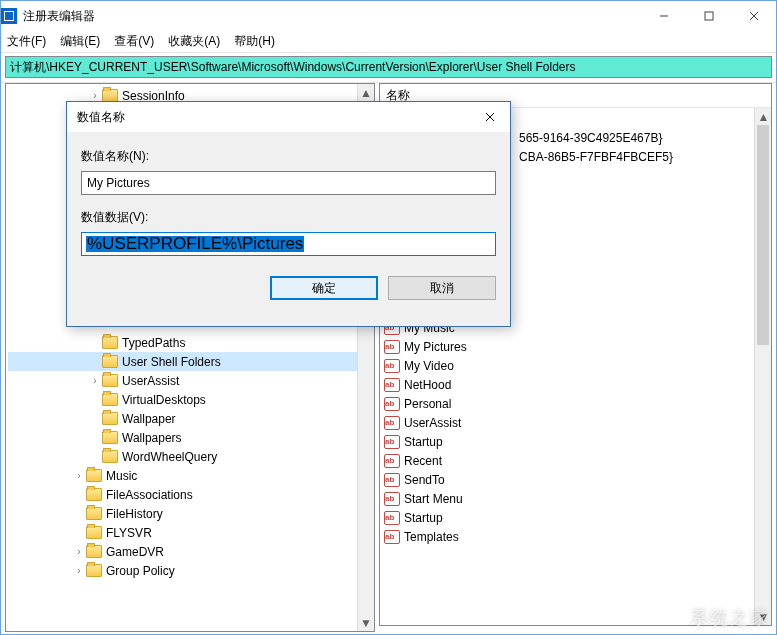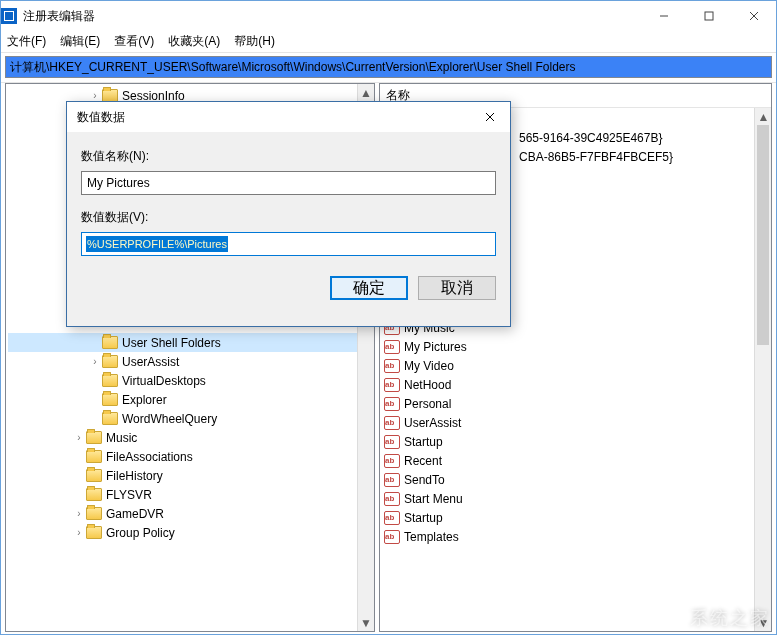--- a/index.html
+++ b/index.html
@@ -11,56 +11,56 @@
   .app-icon::after { content: ""; position: absolute; inset: 3px; border: 1px solid #fff; }
   .title-text { flex: 0 0 auto; font-size: 12px; }
   .spacer { flex: 1; }
   .win-btns { display: flex; height: 30px; }
   .win-btn { width: 45px; display: flex; align-items: center; justify-content: center; color: #444; }
   .win-btn svg { width: 10px; height: 10px; }
   
   .menubar { height: 22px; display: flex; align-items: center; padding-left: 6px; gap: 14px; border-bottom: 1px solid #e5e5e5; }
   .menu-item { font-size: 12px; }
   
-  .addressbar { margin: 3px 4px 4px 4px; border: 1px solid #828790; height: 22px; display: flex; align-items: center; padding: 8px 4px; background: #3b82f6; }
+  .addressbar { margin: 3px 4px 4px 4px; border: 1px solid #828790; height: 22px; display: flex; align-items: center; padding: 8px 4px; background: #5eead4; }
   
   .main { flex: 1; display: flex; min-height: 0; border-top: 1px solid #e5e5e5; }
   .tree-pane { width: 370px; border: 1px solid #828790; margin: 0 2px 2px 4px; overflow: hidden; position: relative; }
   .tree-scroll { position: absolute; right: 0; top: 0; bottom: 0; width: 17px; background: #f0f0f0; border-left: 1px solid #dcdcdc; display: flex; flex-direction: column; align-items: center; }
   .sb-track { flex: 1; width: 100%; position: relative; }
   .sb-thumb { position: absolute; left: 2px; right: 2px; top: 0; height: 34px; background: #cdcdcd; }
   .sb-btn { width: 17px; height: 17px; display: flex; align-items: center; justify-content: center; color: #606060; }
   .tree { padding: 2px 0 2px 2px; }
   .tree-row { height: 19px; display: flex; align-items: center; white-space: nowrap; }
   .tree-row.selected { background: #cde8ff; }
   .twist { width: 14px; text-align: center; color: #777; font-size: 10px; }
   .folder-icon { width: 16px; height: 13px; margin-right: 4px; background: linear-gradient(#ffe89a, #f6c94c); border: 1px solid #cda735; border-radius: 1px; position: relative; flex: 0 0 auto; }
   .folder-icon::before { content: ""; position: absolute; top: -3px; left: 0; width: 6px; height: 3px; background: #f6c94c; border: 1px solid #cda735; border-bottom: none; border-radius: 1px 1px 0 0; }
   .ind { display: inline-block; }
-  .list-pane { flex: 1; border: 1px solid #828790; margin: 0 4px 2px 2px; overflow: hidden; position: relative; }
+  .list-pane { flex: 1; border: 1px solid #828790; margin: 0 4px 8px 2px; overflow: hidden; position: relative; }
   .list-header { height: 24px; border-bottom: 1px solid #e5e5e5; display: flex; align-items: center; padding-left: 6px; background: #fff; }
   .list-header-txt { font-size: 12px; }
   .list-body { padding: 2px 0 2px 4px; }
   .list-row { height: 19px; display: flex; align-items: center; }
   .ab-icon { width: 16px; height: 14px; margin-right: 4px; border: 1px solid #c24a45; border-radius: 2px; background: #fff; display: flex; align-items: center; justify-content: flex-start; flex: 0 0 auto; }
   .ab-icon span { font-size: 8px; font-weight: bold; color: #c24a45; line-height: 8px; }
   .list-scroll { position: absolute; right: 0; top: 24px; bottom: 0; width: 17px; background: #f0f0f0; border-left: 1px solid #dcdcdc; display: flex; flex-direction: column; }
   .list-scroll .sb-thumb { height: 220px; }
   
   .dialog { position: absolute; left: 65px; top: 100px; width: 445px; background: #f0f0f0; border: 1px solid #3a6ea5; box-shadow: 3px 3px 12px rgba(0,0,0,0.25); z-index: 10; }
   .dlg-titlebar { height: 30px; background: #fff; display: flex; align-items: center; padding-left: 10px; }
   .dlg-title { font-size: 12px; }
   .dlg-close { width: 40px; height: 30px; display: flex; align-items: center; justify-content: center; margin-left: auto; }
   .dlg-body { padding: 10px 14px 26px 14px; }
   .dlg-label { font-size: 12px; margin: 6px 0 6px 0; }
   .dlg-input-wrap1 { border: 1px solid #7a7a7a; background: #fff; padding: 3px 5px; height: 24px; display: flex; align-items: center; }
   .dlg-input-wrap2 { border: 1px solid #0078d7; background: #fff; padding: 2px 4px; height: 24px; display: flex; align-items: center; }
-  .dlg-input2-sel { background: #0078d7; color: #fef9c3; padding: 1px 1px; font-size: 11px; line-height: 14px; }
+  .dlg-input2-sel { background: #0078d7; color: #000000; padding: 1px 1px; font-size: 17px; line-height: 14px; }
   .dlg-btnrow { display: flex; justify-content: flex-end; gap: 10px; margin-top: 20px; }
-  .dlg-btn { width: 78px; height: 24px; border: 1px solid #adadad; background: #e1e1e1; display: flex; align-items: center; justify-content: center; font-size: 16px; }
+  .dlg-btn { width: 108px; height: 24px; border: 1px solid #adadad; background: #e1e1e1; display: flex; align-items: center; justify-content: center; font-size: 12px; }
   .dlg-btn.primary { border: 2px solid #0078d7; background: #e5f1fb; }
   
   .watermark { position: absolute; right: 6px; bottom: 4px; color: rgba(255,255,255,0.55); font-size: 18px; letter-spacing: 2px; pointer-events: none; text-shadow: 0 0 4px rgba(0,0,0,0.3); font-weight: 300; }
 </style>
 </head>
 <body>
 
 <div class="window">
 
   <div class="titlebar">
@@ -103,20 +103,26 @@
 
     <div class="tree-pane">
       <div class="tree" id="tree">
           <div class="tree-row">
             <span class="ind" style="width: 80px;"></span>
             <span class="twist">›</span>
             <span class="folder-icon"></span>
             <span>SessionInfo</span>
           </div>
           <div style="height: 228px;"></div>
+          <div class="tree-row">
+            <span class="ind" style="width: 80px;"></span>
+            <span class="twist"></span>
+            <span class="folder-icon"></span>
+            <span>TypedPaths</span>
+          </div>
           <div class="tree-row selected">
             <span class="ind" style="width: 80px;"></span>
             <span class="twist"></span>
             <span class="folder-icon"></span>
             <span>User Shell Folders</span>
           </div>
           <div class="tree-row">
             <span class="ind" style="width: 80px;"></span>
             <span class="twist">›</span>
             <span class="folder-icon"></span>
@@ -125,21 +131,27 @@
           <div class="tree-row">
             <span class="ind" style="width: 80px;"></span>
             <span class="twist"></span>
             <span class="folder-icon"></span>
             <span>VirtualDesktops</span>
           </div>
           <div class="tree-row">
             <span class="ind" style="width: 80px;"></span>
             <span class="twist"></span>
             <span class="folder-icon"></span>
-            <span>Explorer</span>
+            <span>Wallpaper</span>
+          </div>
+          <div class="tree-row">
+            <span class="ind" style="width: 80px;"></span>
+            <span class="twist"></span>
+            <span class="folder-icon"></span>
+            <span>Wallpapers</span>
           </div>
           <div class="tree-row">
             <span class="ind" style="width: 80px;"></span>
             <span class="twist"></span>
             <span class="folder-icon"></span>
             <span>WordWheelQuery</span>
           </div>
           <div class="tree-row">
             <span class="ind" style="width: 64px;"></span>
             <span class="twist">›</span>
@@ -277,21 +289,21 @@
         <div class="sb-track">
             <div class="sb-thumb"></div>
           </div>
         <div class="sb-btn">▼</div>
       </div>
     </div>
   </div>
 
   <div class="dialog">
     <div class="dlg-titlebar">
-      <span class="dlg-title">数值数据</span>
+      <span class="dlg-title">数值名称</span>
       <div class="dlg-close">
         <svg width="10" height="10" viewBox="0 0 10 10">
             <line x1="1" y1="1" x2="9" y2="9" stroke="#000" stroke-width="1"></line>
             <line x1="9" y1="1" x2="1" y2="9" stroke="#000" stroke-width="1"></line>
           </svg>
       </div>
     </div>
     <div class="dlg-body">
       <div class="dlg-label">数值名称(N):</div>
       <div class="dlg-input-wrap1">

